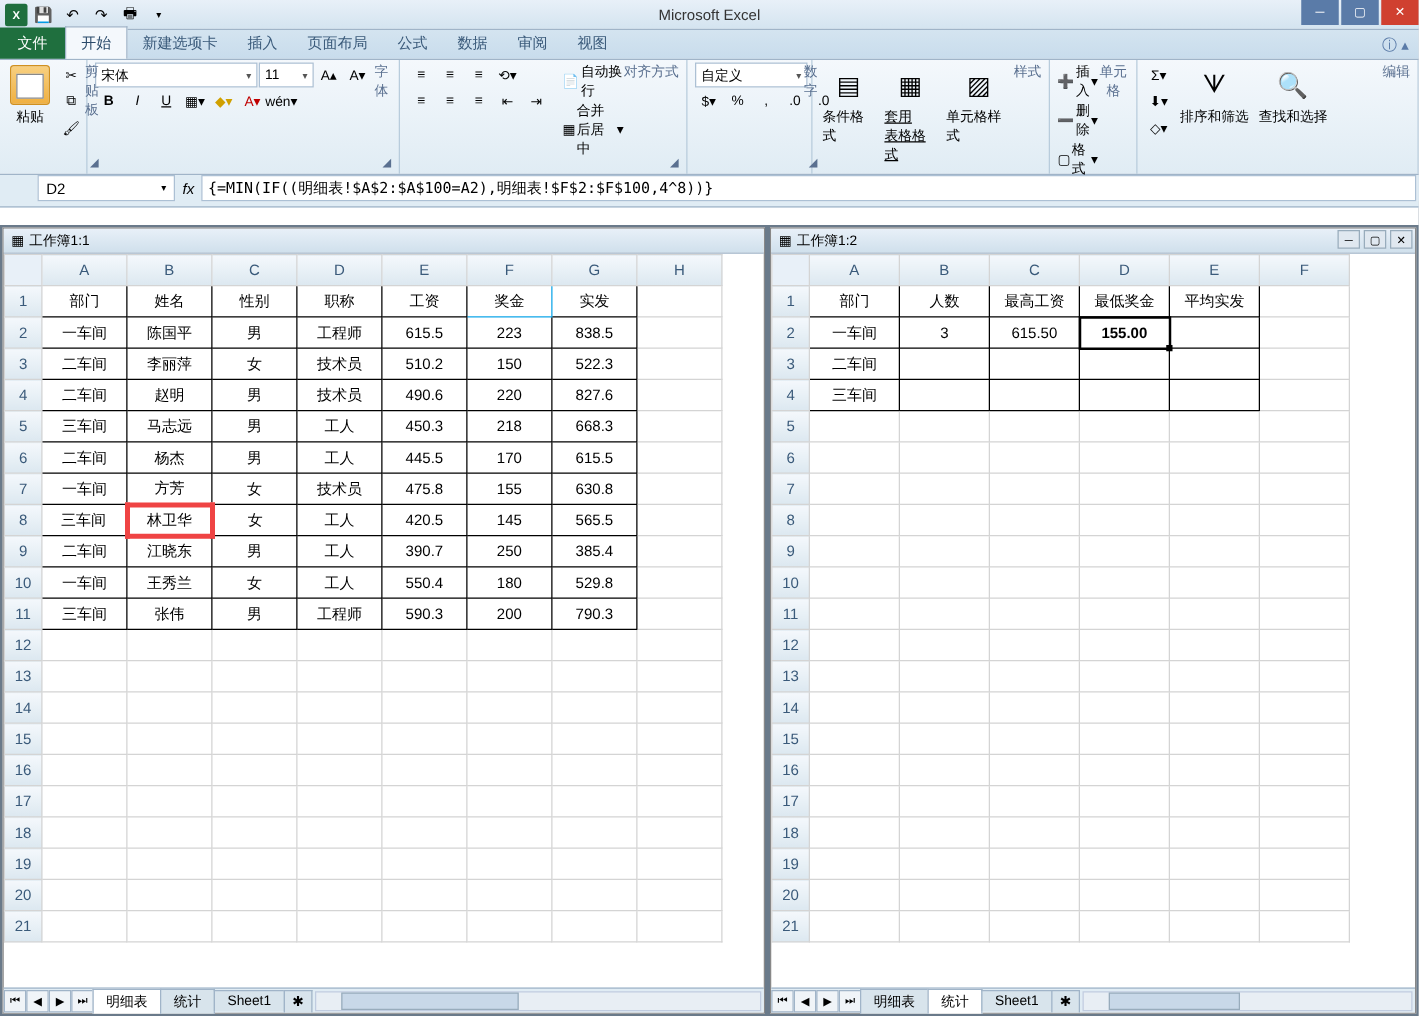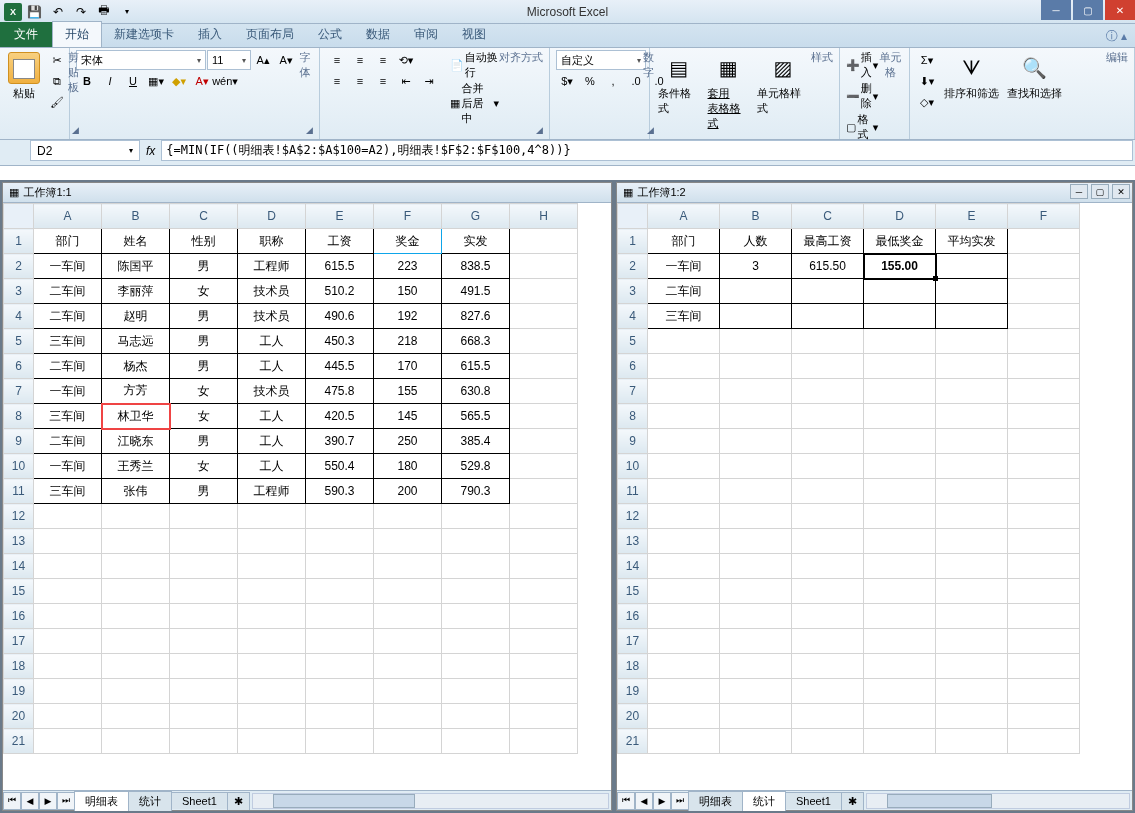--- a/index.html
+++ b/index.html
@@ -313,31 +313,31 @@
               <td style=""></td>
             </tr>
             <tr>
               <th class="row-hdr">3</th>
               <td style="border:1px solid #000;">二车间</td>
               <td style="border:1px solid #000;">李丽萍</td>
               <td style="border:1px solid #000;">女</td>
               <td style="border:1px solid #000;">技术员</td>
               <td style="border:1px solid #000;">510.2</td>
               <td style="border:1px solid #000;">150</td>
-              <td style="border:1px solid #000;">491.5</td>
+              <td style="border:1px solid #000;">522.3</td>
               <td style=""></td>
             </tr>
             <tr>
               <th class="row-hdr">4</th>
               <td style="border:1px solid #000;">二车间</td>
               <td style="border:1px solid #000;">赵明</td>
               <td style="border:1px solid #000;">男</td>
               <td style="border:1px solid #000;">技术员</td>
               <td style="border:1px solid #000;">490.6</td>
-              <td style="border:1px solid #000;">192</td>
+              <td style="border:1px solid #000;">220</td>
               <td style="border:1px solid #000;">827.6</td>
               <td style=""></td>
             </tr>
             <tr>
               <th class="row-hdr">5</th>
               <td style="border:1px solid #000;">三车间</td>
               <td style="border:1px solid #000;">马志远</td>
               <td style="border:1px solid #000;">男</td>
               <td style="border:1px solid #000;">工人</td>
               <td style="border:1px solid #000;">450.3</td>
@@ -363,21 +363,21 @@
               <td style="border:1px solid #000;">女</td>
               <td style="border:1px solid #000;">技术员</td>
               <td style="border:1px solid #000;">475.8</td>
               <td style="border:1px solid #000;">155</td>
               <td style="border:1px solid #000;">630.8</td>
               <td style=""></td>
             </tr>
             <tr>
               <th class="row-hdr">8</th>
               <td style="border:1px solid #000;">三车间</td>
-              <td style="border:2px solid #ef4444;">林卫华</td>
+              <td style="border:4px solid #ef4444;">林卫华</td>
               <td style="border:1px solid #000;">女</td>
               <td style="border:1px solid #000;">工人</td>
               <td style="border:1px solid #000;">420.5</td>
               <td style="border:1px solid #000;">145</td>
               <td style="border:1px solid #000;">565.5</td>
               <td style=""></td>
             </tr>
             <tr>
               <th class="row-hdr">9</th>
               <td style="border:1px solid #000;">二车间</td>

